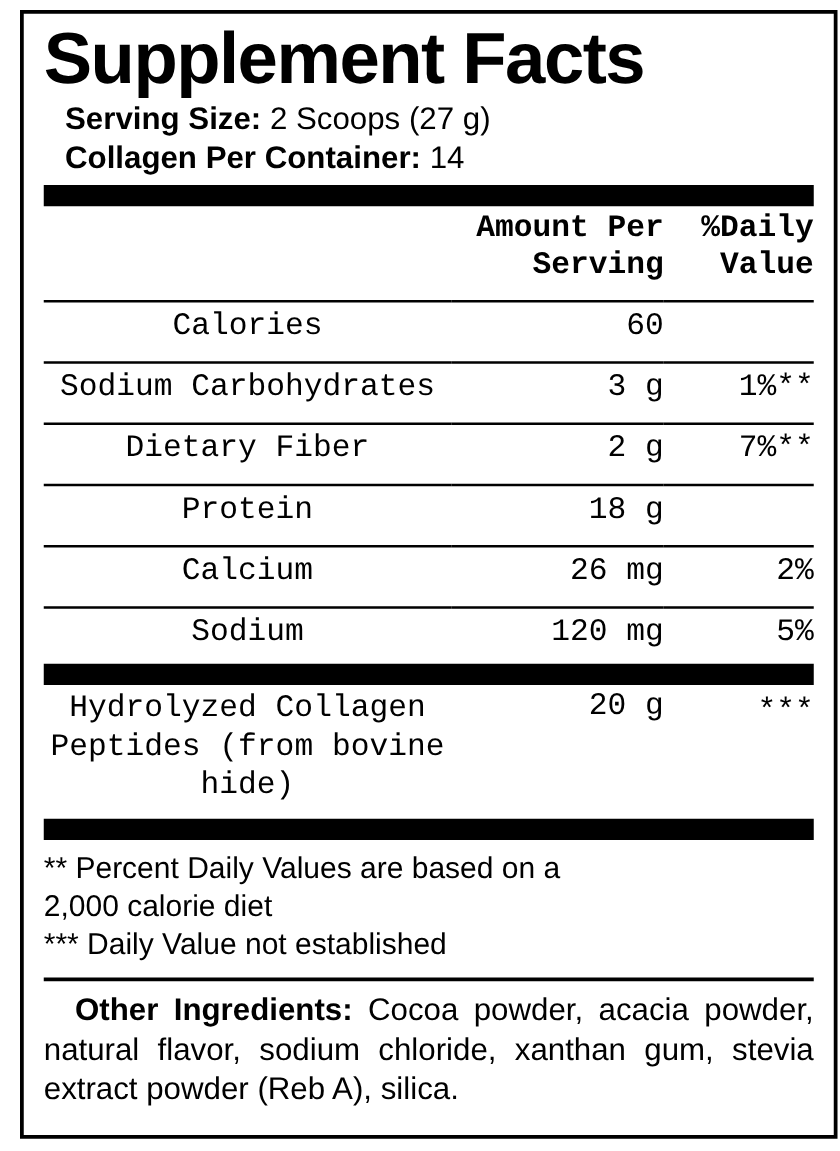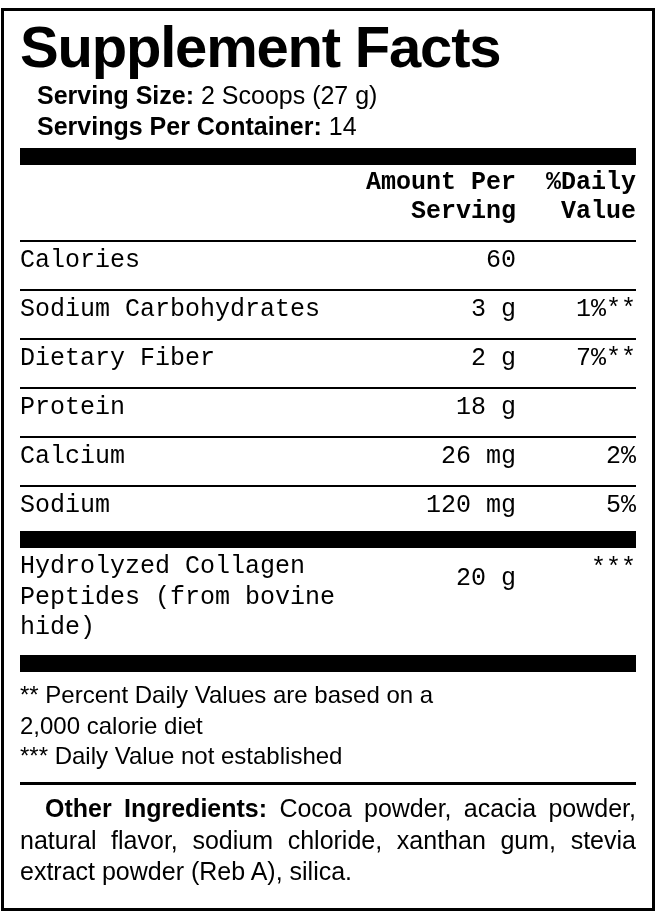--- a/index.html
+++ b/index.html
@@ -9,21 +9,21 @@
   }
   body {
     width: 672px;
     height: 921px;
     font-family: "Liberation Sans", sans-serif;
     color: #000000;
     -webkit-font-smoothing: antialiased;
   }
   .panel {
     position: absolute;
-    left: 1px;
+    left: 16px;
     top: 8px;
     width: 654px;
     height: 903px;
     border: 3px solid #000000;
     box-sizing: border-box;
     background: #ffffff;
     padding: 2px 16px 0 16px;
   }
   .title {
     font-size: 58px;
@@ -50,21 +50,21 @@
   table.facts {
     width: 100%;
     border-collapse: collapse;
     font-size: 25px;
     font-family: Liberation Mono, monospace;
   }
   table.facts td {
     padding: 4px 0 5px 0;
     vertical-align: bottom;
   }
-  .col-name { text-align: left; }
+  .col-name { text-align: center; }
   .col-amt { text-align: right; width: 170px; }
   .col-dv  { text-align: right; width: 120px; }
   .head-row td {
     font-weight: bold;
     padding-top: 6px;
     padding-bottom: 4px;
     line-height: 1.15;
   }
   .head-amt, .head-dv {
     text-align: right;
@@ -99,21 +99,21 @@
 
 <div class="panel">
 
   <div class="title">Supplement Facts</div>
 
   <div class="serving-line">
     <b>Serving Size:</b>
     <span>2 Scoops (27 g)</span>
   </div>
   <div class="serving-line">
-    <b>Servings Per Container:</b>
+    <b>Collagen Per Container:</b>
     <span>14</span>
   </div>
 
   <div class="rule-thick"></div>
 
   <table class="facts">
     <tbody>
         <tr class="head-row">
       <td class="col-name"></td>
       <td class="col-amt head-amt">
@@ -184,21 +184,21 @@
 
   <div class="rule-thick"></div>
 
   <table class="facts">
     <tbody>
         <tr>
       <td class="col-name two-line-name">
         <span>Hydrolyzed Collagen</span><br>
         <span>Peptides (from bovine hide)</span>
       </td>
-      <td class="col-amt" style="vertical-align:top;padding-top:16px;">20 g</td>
+      <td class="col-amt" style="vertical-align:top;padding-top:2px;">20 g</td>
       <td class="col-dv" style="vertical-align:top;padding-top:6px;">***</td>
     </tr>
   </tbody>
     </table>
 
   <div class="rule-thick"></div>
 
   <div class="footnotes">
     <div>** Percent Daily Values are based on a</div>
     <div>2,000 calorie diet</div>

